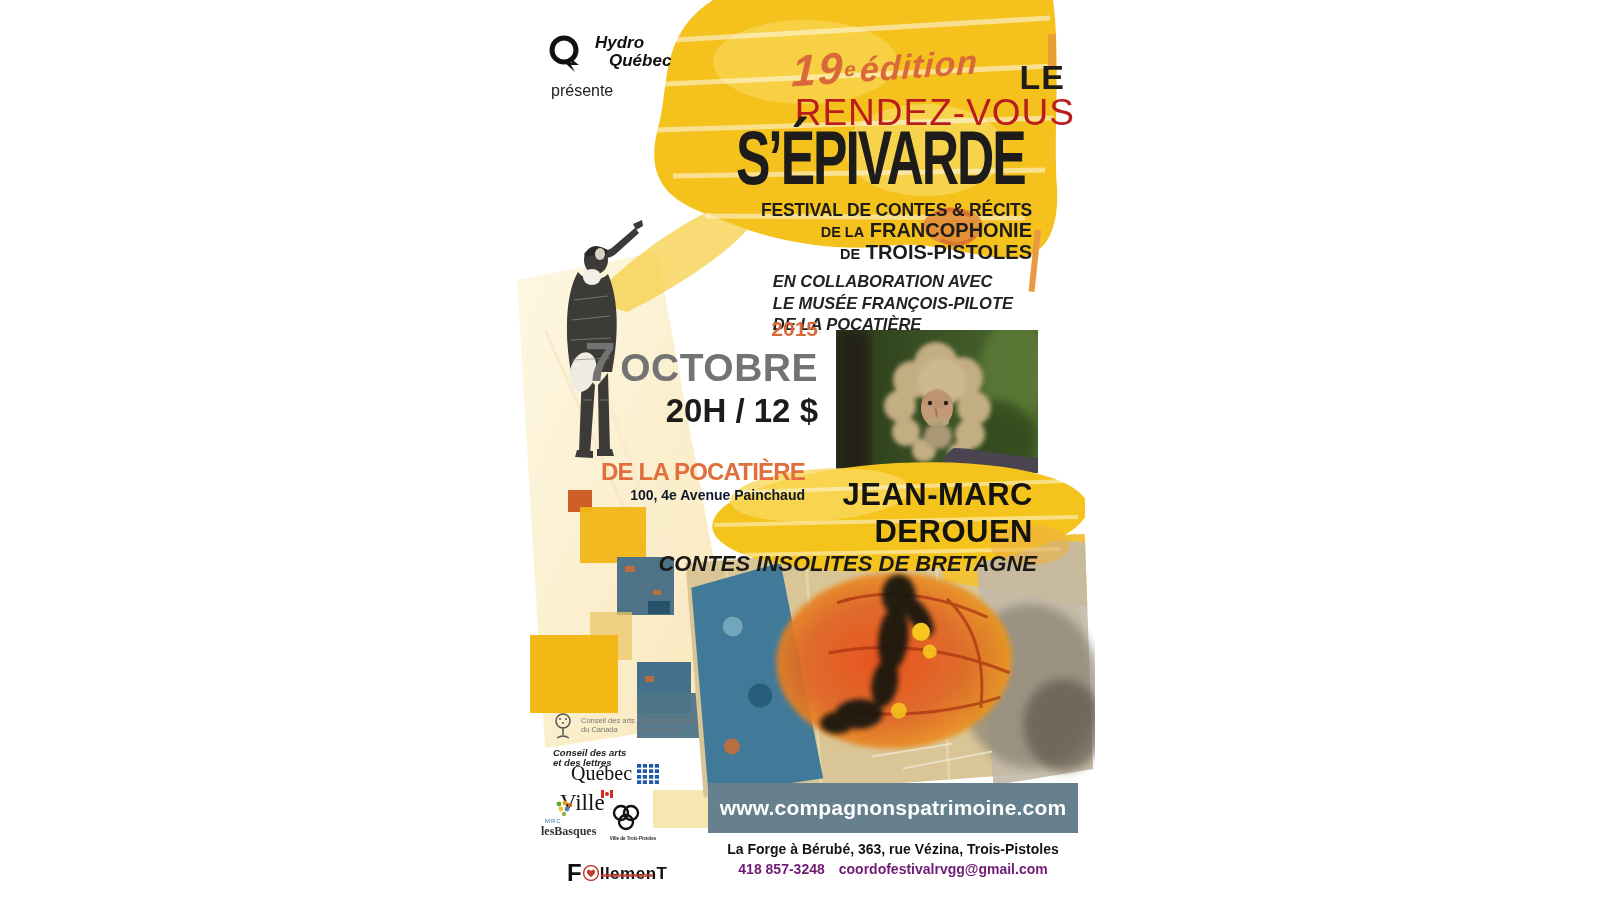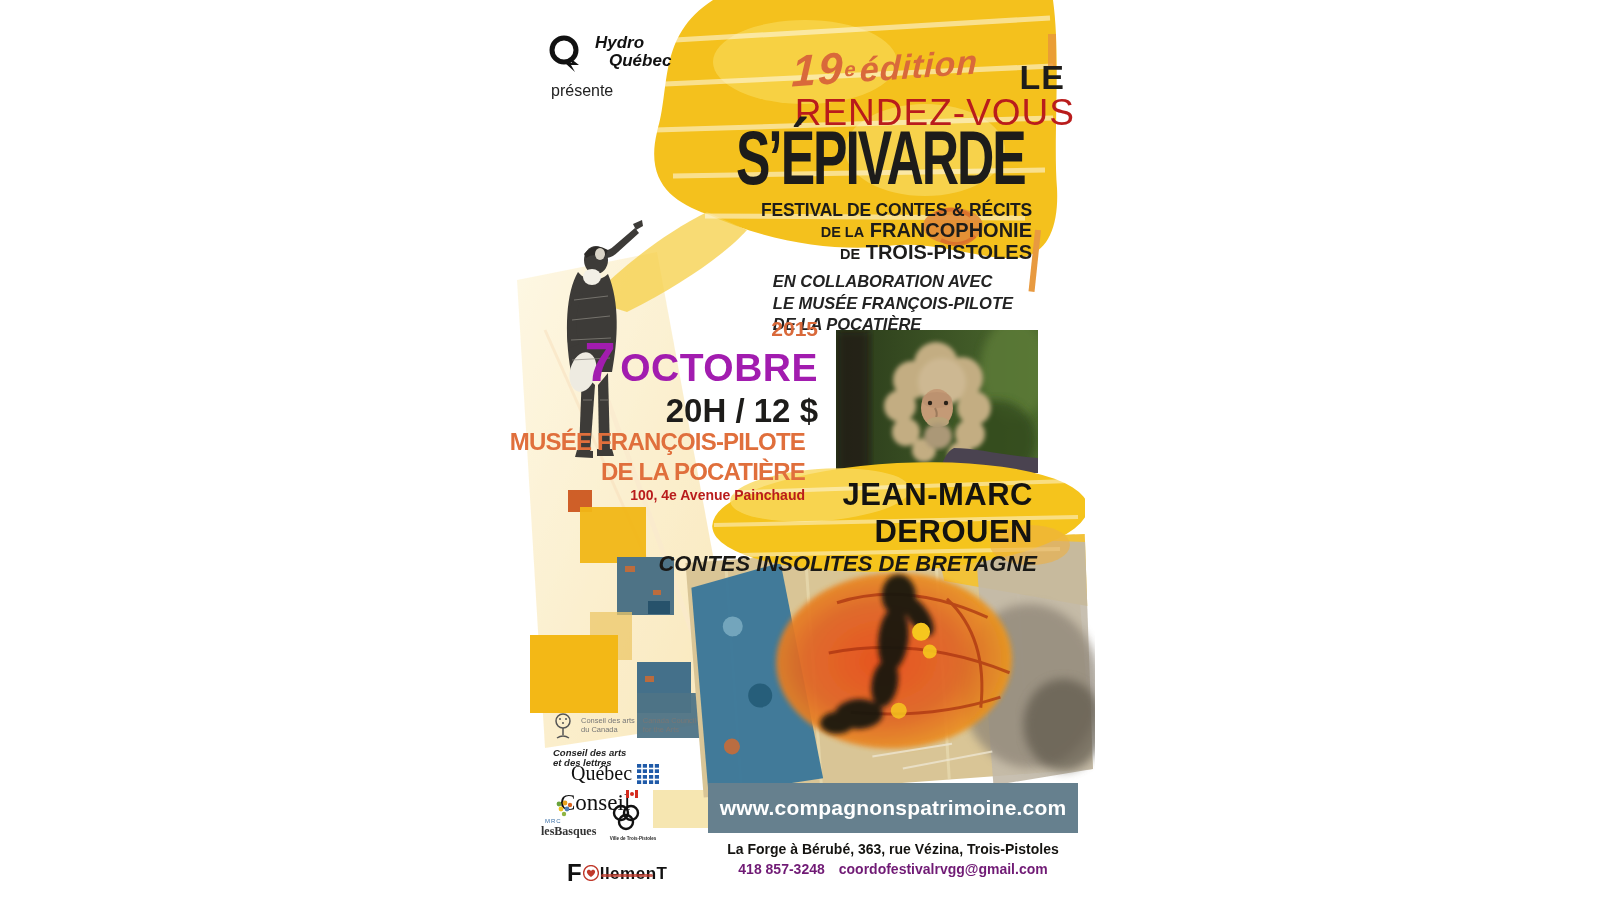--- a/index.html
+++ b/index.html
@@ -28,27 +28,27 @@
   .st{color:#1d1c1a;font-weight:700;text-align:right;white-space:nowrap;}
   .st1{right:63px;top:200px;font-size:17.5px;letter-spacing:-.2px;}
   .st2{right:63px;top:219px;font-size:20px;}
   .st3{right:63px;top:241px;font-size:20px;}
   .st .sm{font-size:14.5px;}
   .collab{right:82px;top:271px;text-align:left;font-style:italic;font-size:16.5px;
           line-height:21.5px;color:#222;font-weight:700;white-space:nowrap;}
 
   
   .year{right:277px;top:317px;font-size:21px;font-weight:700;color:#d9693a;}
-  .dayline{right:277px;top:334px;white-space:nowrap;color:#a21caf;font-weight:700;line-height:1;}
+  .dayline{right:277px;top:334px;white-space:nowrap;color:#737373;font-weight:700;line-height:1;}
   .dayline .day{font-size:56px;}
   .dayline .month{font-size:39px;letter-spacing:.5px;}
   .timeprice{right:277px;top:392px;font-size:33px;font-weight:800;color:#1d1c1a;white-space:nowrap;}
   .venue1{right:290px;top:428px;font-size:24px;font-weight:800;color:#e06f3c;letter-spacing:-.8px;white-space:nowrap;}
   .venue2{right:290px;top:458px;font-size:24px;font-weight:800;color:#e06f3c;letter-spacing:-.8px;white-space:nowrap;}
-  .venueaddr{right:290px;top:487px;font-size:14px;font-weight:700;color:#b91c1c;white-space:nowrap;margin-left:7px;}
+  .venueaddr{right:290px;top:487px;font-size:14px;font-weight:700;color:#0f172a;white-space:nowrap;margin-left:7px;}
 
   
   .photo{left:331px;top:330px;width:202px;height:143px;overflow:hidden;}
   .artist1{right:62px;top:477px;font-size:31px;font-weight:800;color:#141310;letter-spacing:.5px;}
   .artist2{right:62px;top:514px;font-size:31px;font-weight:800;color:#141310;letter-spacing:.5px;}
   .show{right:58px;top:551px;font-size:22px;font-weight:700;font-style:italic;color:#1a1916;white-space:nowrap;}
 
   
   .spon{color:#444;}
   .pre{white-space:pre-line;}
@@ -298,21 +298,20 @@
       <div>LE MUSÉE FRANÇOIS-PILOTE</div>
       <div>DE LA POCATIÈRE</div>
     </div>
 
     <div class="abs year">2015</div>
     <div class="abs dayline">
       <span class="day">7</span>
       <span class="month">OCTOBRE</span>
     </div>
     <div class="abs timeprice">20H / 12 $</div>
-    <div class="abs venue1">MUSÉE FRANÇOIS-PILOTE</div>
     <div class="abs venue2">DE LA POCATIÈRE</div>
     <div class="abs venueaddr">100, 4e Avenue Painchaud</div>
 
     <div class="abs artist1">JEAN-MARC</div>
     <div class="abs artist2">DEROUEN</div>
     <div class="abs show">CONTES INSOLITES DE BRETAGNE</div>
 
     <div class="abs cc spon">
       <svg width="20" height="28" viewBox="0 0 20 28" xmlns="http://www.w3.org/2000/svg">
         <circle cx="10" cy="9" r="7" fill="none" stroke="#555" stroke-width="1.5"></circle>
@@ -346,21 +345,21 @@
             <line x1="12" y1="4.5" x2="22" y2="4.5"></line>
           <line x1="5" y1="11" x2="5" y2="20"></line>
             <line x1="0" y1="15.5" x2="10" y2="15.5"></line>
           <line x1="17" y1="11" x2="17" y2="20"></line>
             <line x1="12" y1="15.5" x2="22" y2="15.5"></line>
         </g>
       </svg>
     </div>
 
     <div class="abs canada-w">
-      <span>Conseil</span><svg width="12" height="8" viewBox="0 0 12 8" style="vertical-align:top;margin-left:-4px" xmlns="http://www.w3.org/2000/svg">
+      <span>Ville</span><svg width="12" height="8" viewBox="0 0 12 8" style="vertical-align:top;margin-left:-4px" xmlns="http://www.w3.org/2000/svg">
         <rect width="3" height="8" fill="#d52b1e"></rect>
           <rect x="9" width="3" height="8" fill="#d52b1e"></rect>
         <rect x="3" width="6" height="8" fill="#fff"></rect>
           <circle cx="6" cy="4" r="2" fill="#d52b1e"></circle>
       </svg>
     </div>
 
     <svg class="abs" style="left:48px;top:800px" width="22" height="18" viewBox="0 0 22 18" xmlns="http://www.w3.org/2000/svg">
       <circle cx="6" cy="4" r="2.4" fill="#6aa33c"></circle>
         <circle cx="12" cy="3" r="2.4" fill="#e8a11c"></circle>

